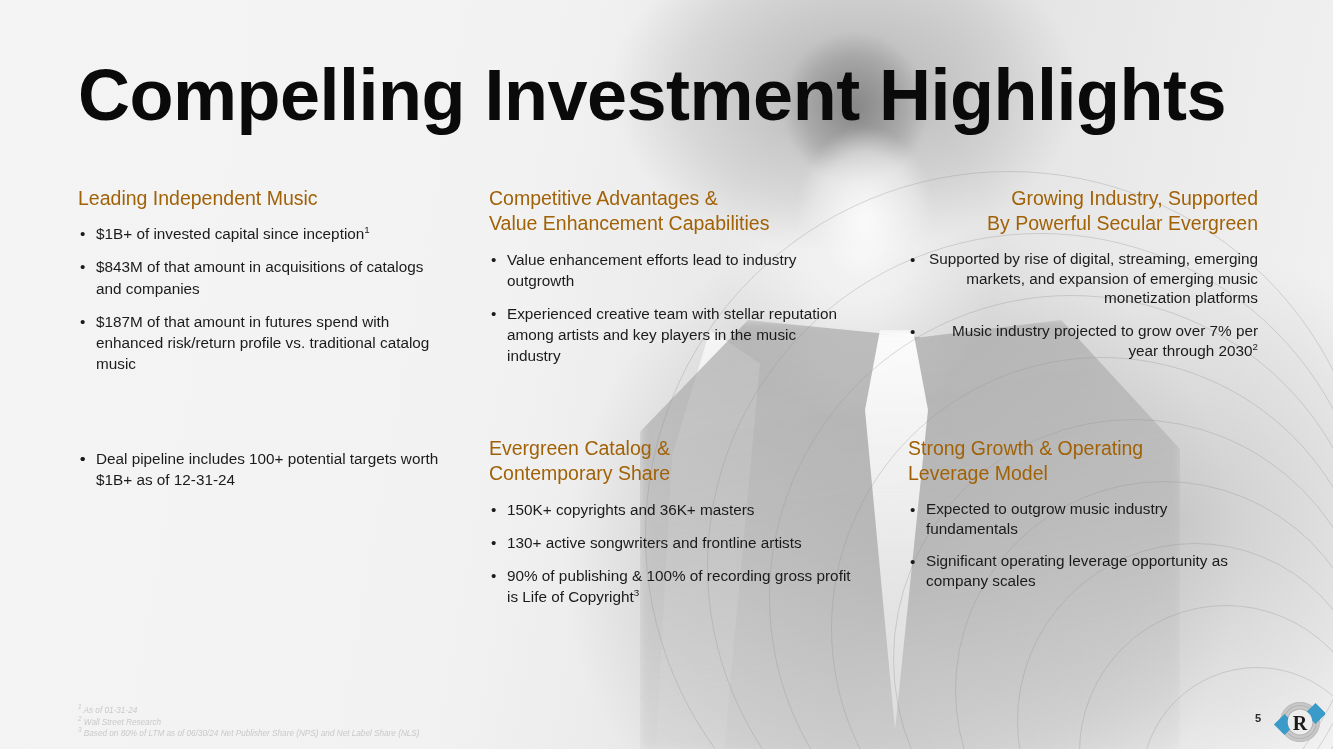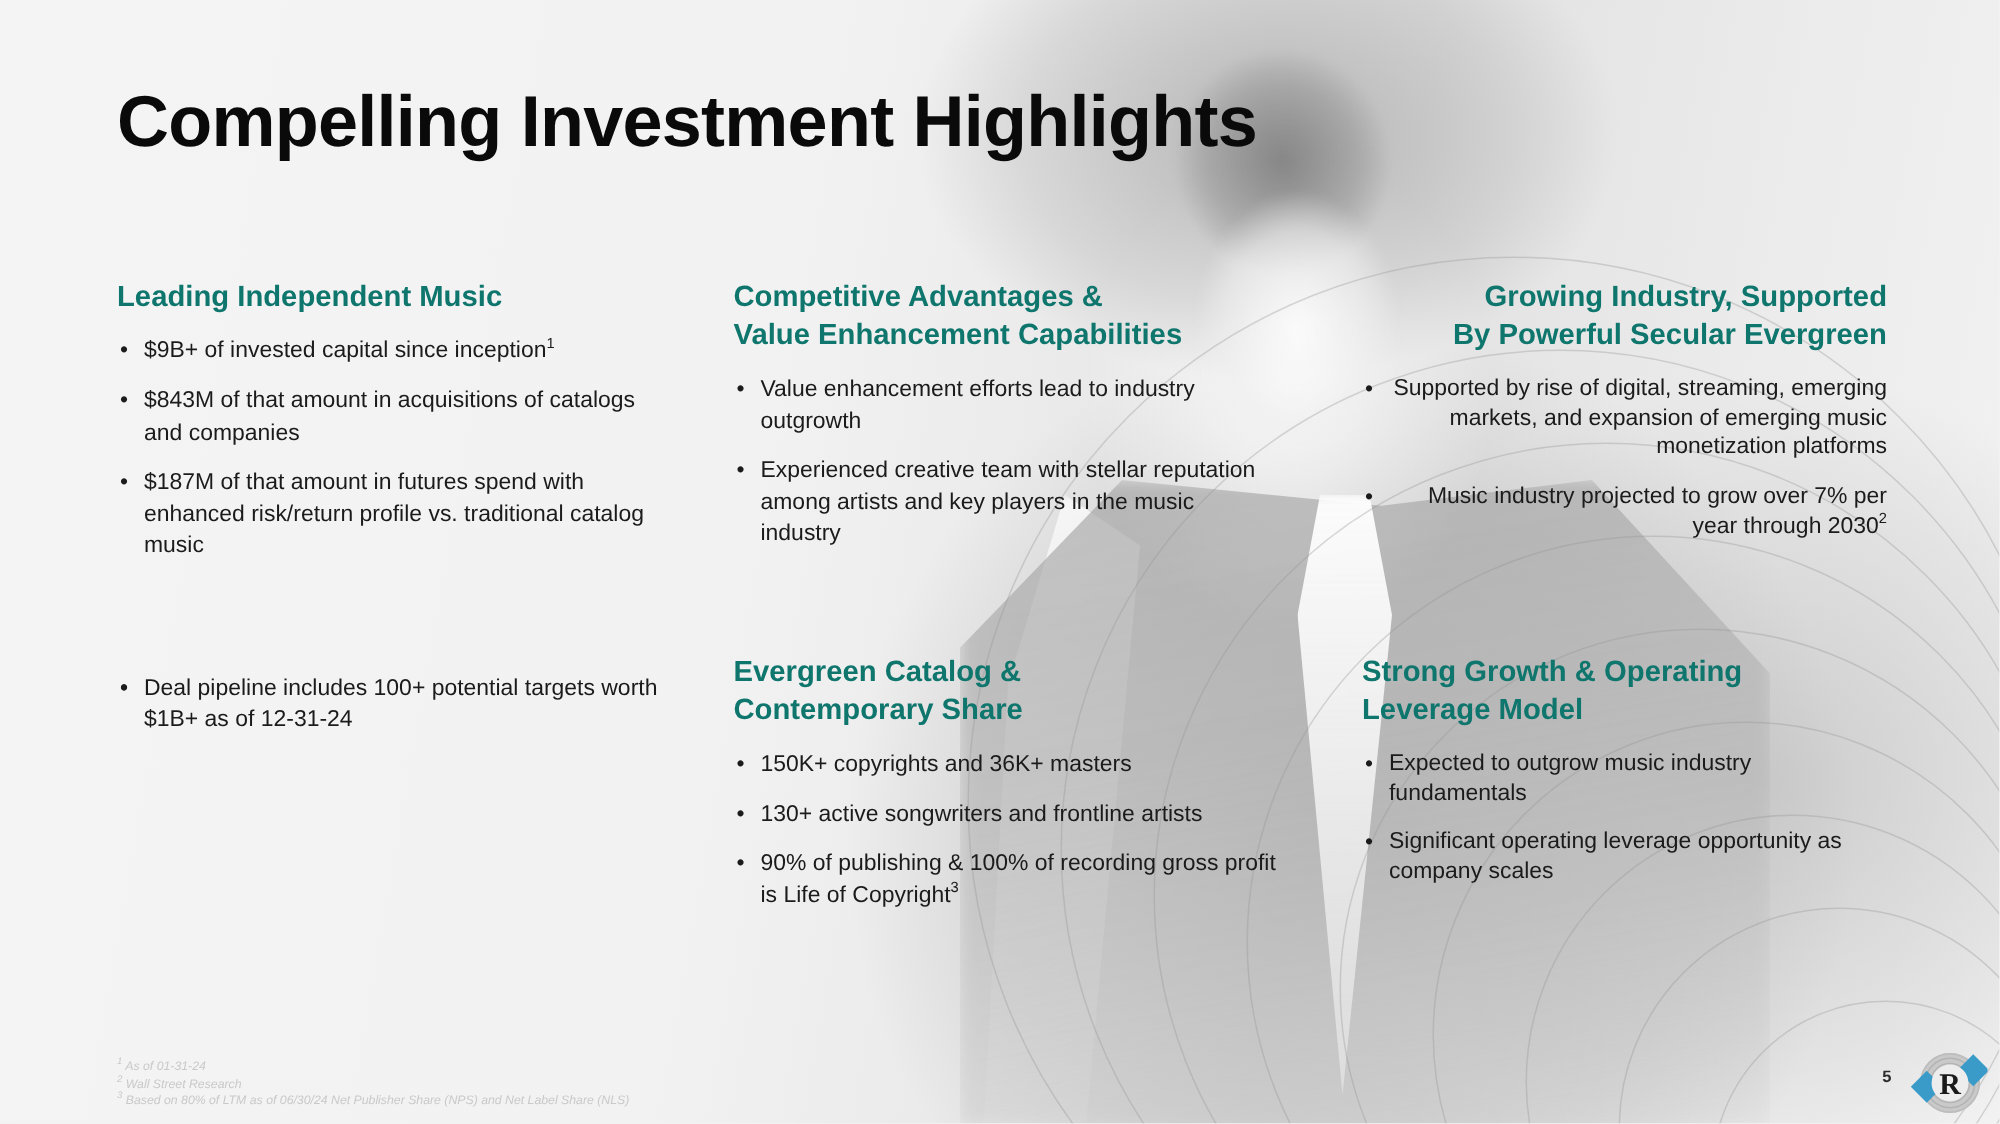--- a/index.html
+++ b/index.html
@@ -68,29 +68,29 @@
   .bg-arcs span{
     position:absolute;right:0;bottom:0;
     border:1px solid rgba(150,150,150,.35);
     border-radius:50%;
   }
   
   #content{position:relative;z-index:5;width:100%;height:100%;}
 
   .slide-title{
     position:absolute;left:78px;top:54px;
-    font-size:48px;font-weight:bold;color:#0a0a0a;
+    font-size:72px;font-weight:bold;color:#0a0a0a;
     letter-spacing:-0.5px;
     font-family:"Liberation Sans", sans-serif;
     white-space:nowrap;
   }
 
   .block{position:absolute;}
   .block-heading{
-    font-size:19.5px;font-weight:bold;color:#0f766e;
+    font-size:19.5px;font-weight:normal;color:#a16207;
     line-height:1.30;
     margin:0 0 12px 0;
   }
   .bullets{list-style:none;margin:0;padding:0;}
   .bullets li{
     position:relative;
     padding-left:18px;
     font-size:15.3px;
     color:#1b1b1b;
     line-height:1.38;
@@ -164,21 +164,21 @@
 
   <div id="content">
 
     <div class="slide-title">Compelling Investment Highlights</div>
 
     <div class="block col1 rowA c1w">
       <div class="block-heading">
         <span>Leading Independent Music</span><br>
       </div>
       <ul class="bullets">
-        <li><span class="dot">•</span><span>$9B+ of invested capital since inception</span><sup>1</sup></li>
+        <li><span class="dot">•</span><span>$1B+ of invested capital since inception</span><sup>1</sup></li>
         <li><span class="dot">•</span><span>$843M of that amount in acquisitions of catalogs and companies</span></li>
         <li><span class="dot">•</span><span>$187M of that amount in futures spend with enhanced risk/return profile vs. traditional catalog music</span></li>
       </ul>
     </div>
 
     <div class="block col2 rowA c2w">
       <div class="block-heading">
         <span>Competitive Advantages &amp;</span><br>
         <span>Value Enhancement Capabilities</span>
       </div>

